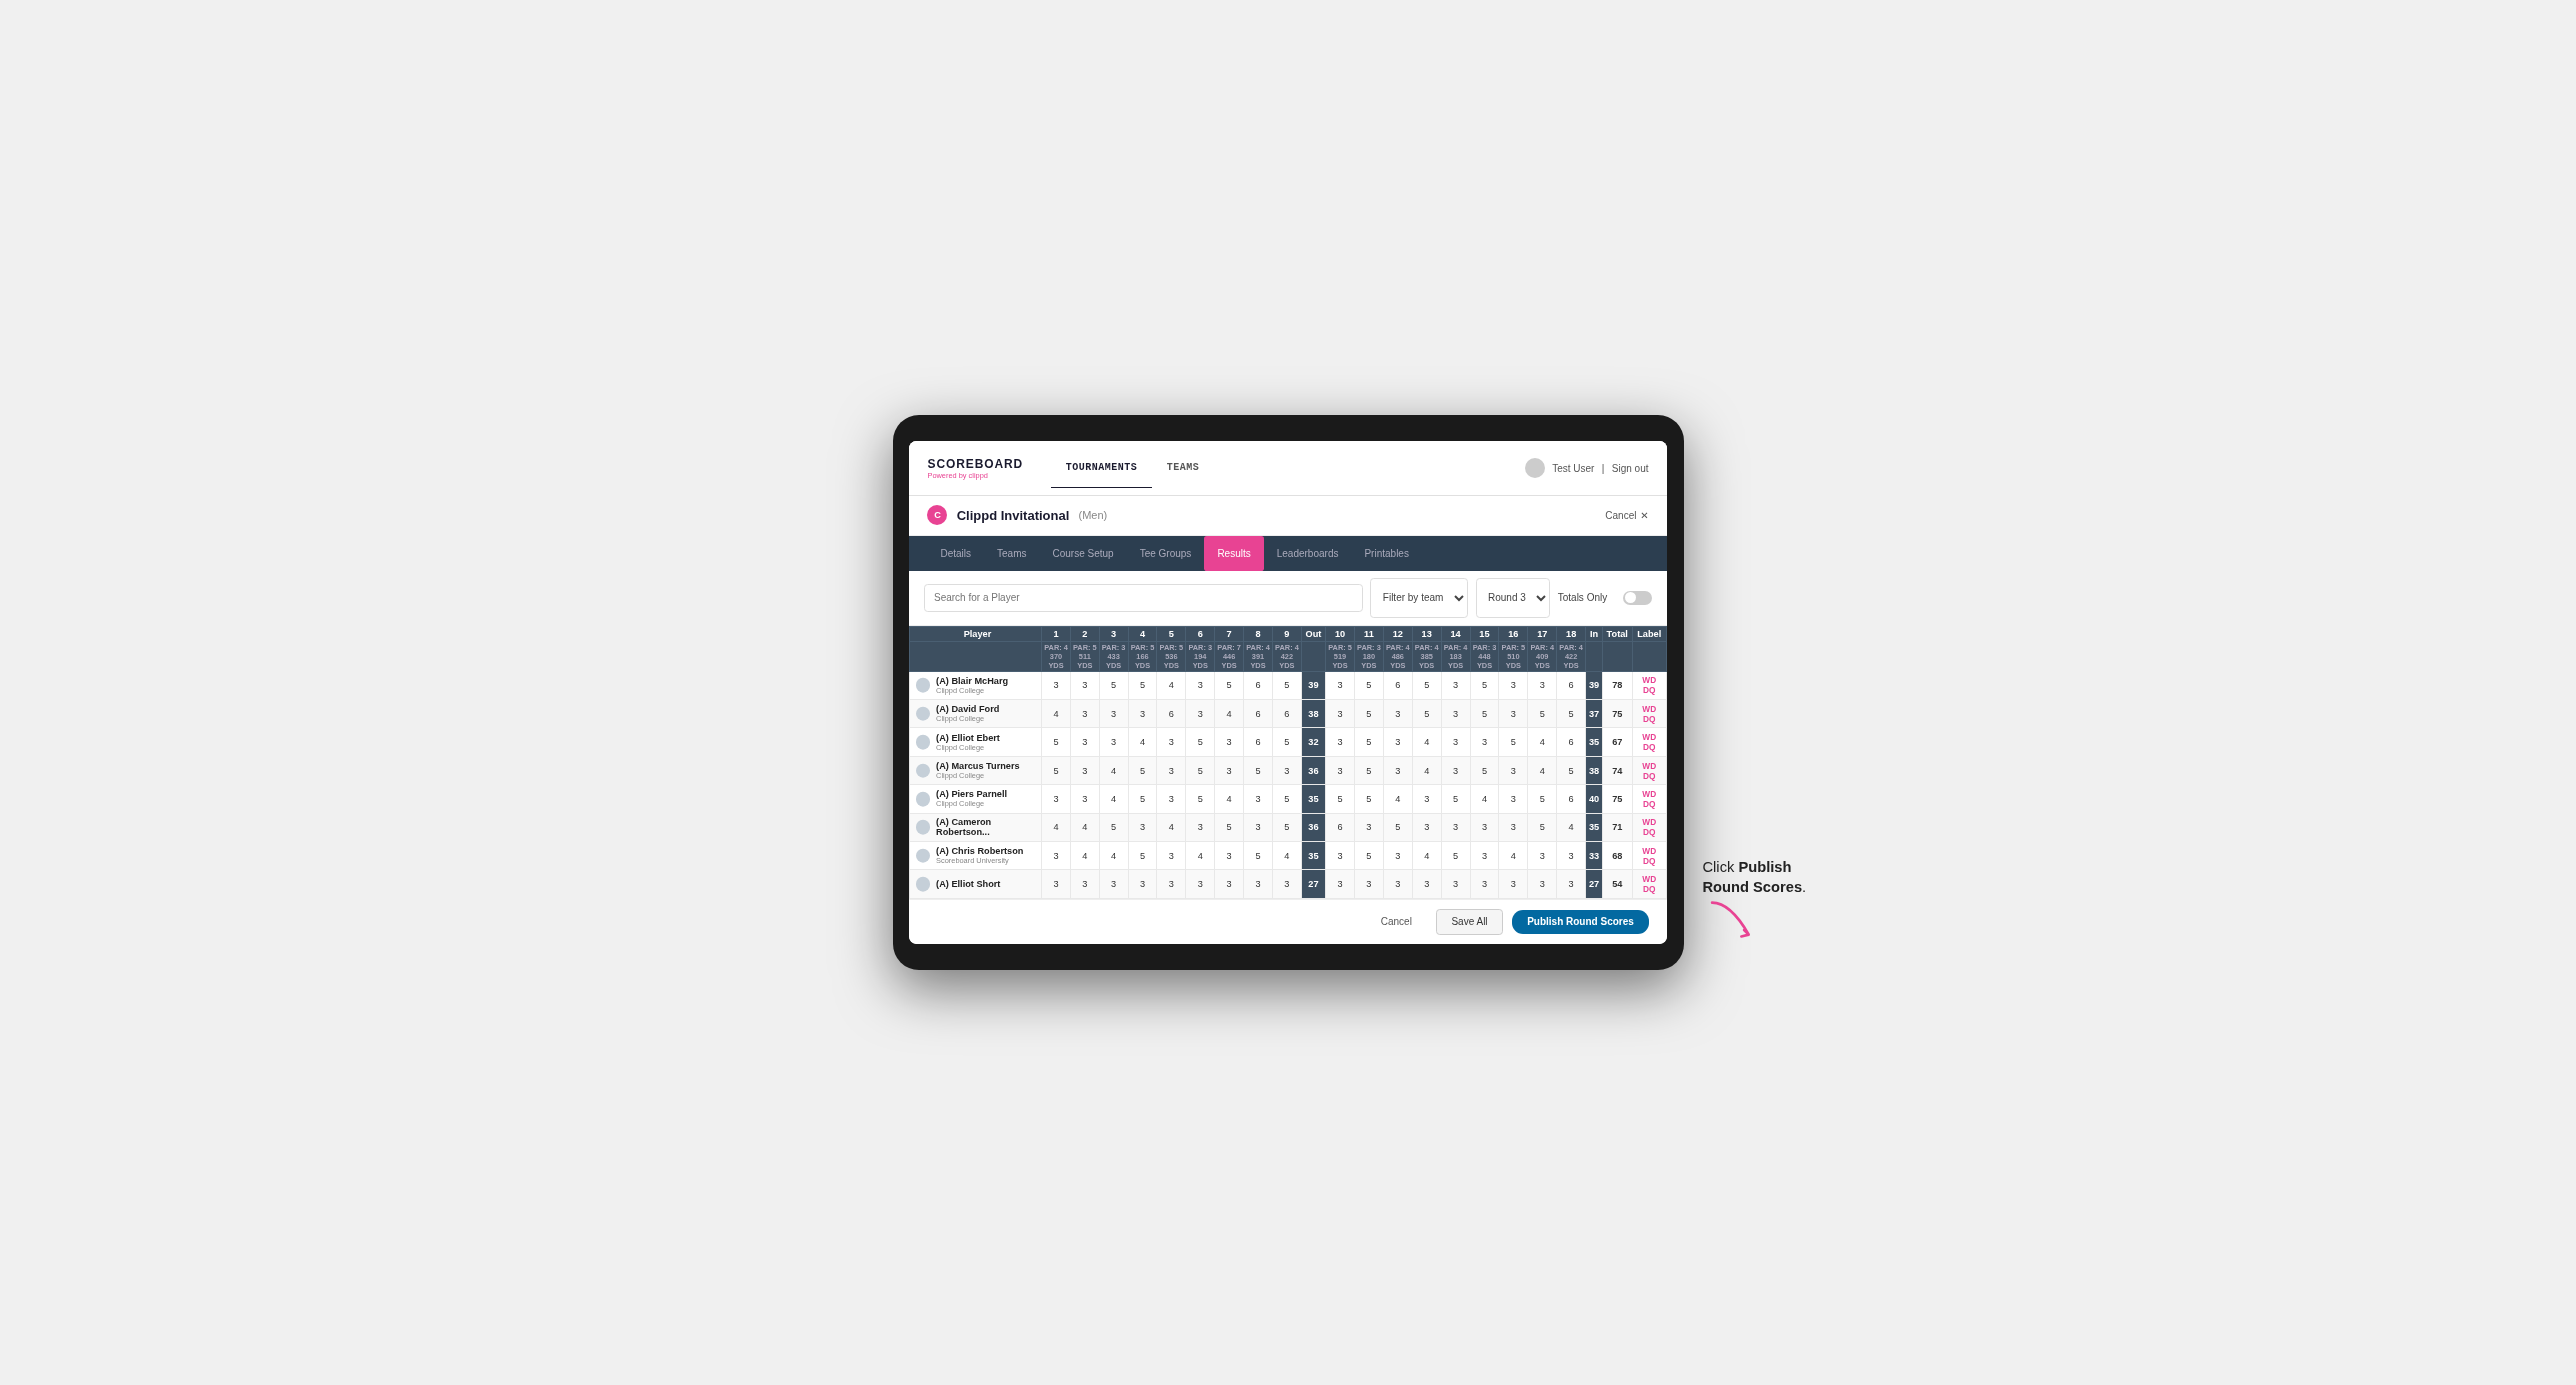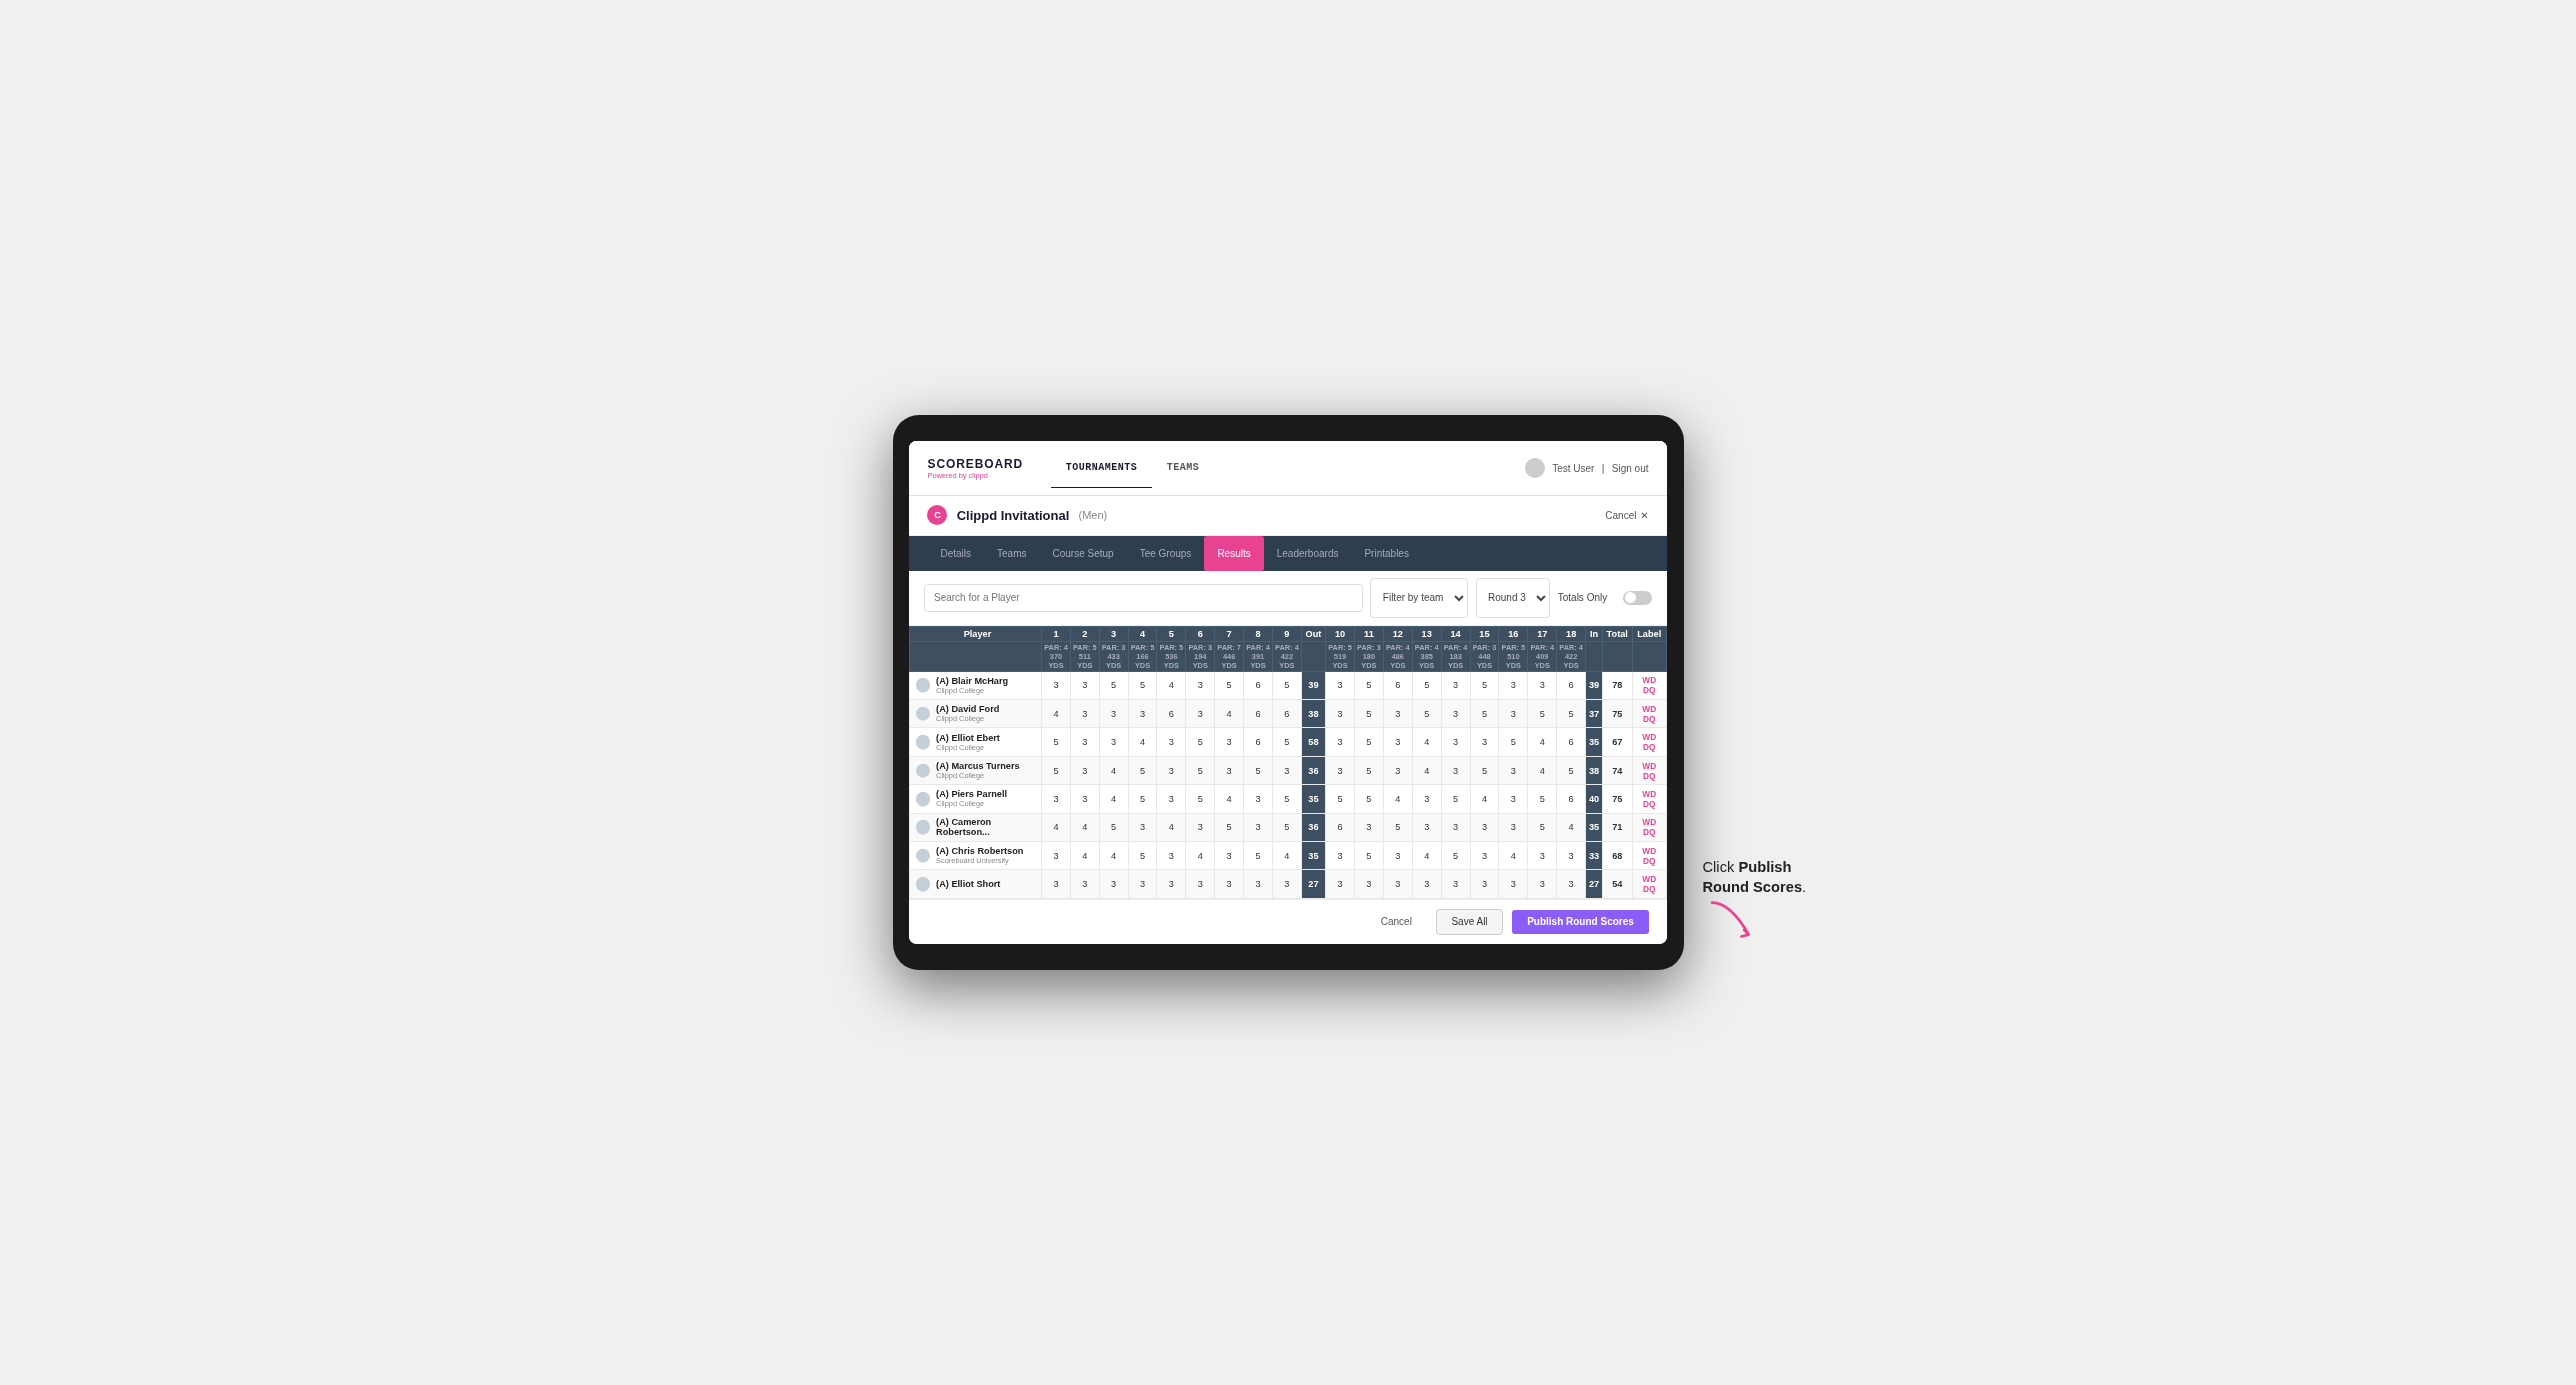--- a/index.html
+++ b/index.html
@@ -310,24 +310,24 @@
       font-size: 10px;
       border: 0.9px solid #ccc;
       background: #f5f5f5;
       color: #333;
       border-radius: 3.7px;
       cursor: pointer;
     }
     .btn-publish {
       padding: 6.4px 14.7px;
       font-size: 10px;
-      background: #8b5cf6;
+      background: #0369a1;
       color: white;
       border: none;
-      border-radius: 3px;
+      border-radius: 11px;
       cursor: pointer;
       font-weight: 600;
     }
     .outer-container {
       position: relative;
       display: inline-block;
     }
     .annotation-wrapper {
       position: absolute;
       right: -221px;
@@ -580,21 +580,21 @@
                 </td>
                 <td>5</td>
                 <td>3</td>
                 <td>3</td>
                 <td>4</td>
                 <td>3</td>
                 <td>5</td>
                 <td>3</td>
                 <td>6</td>
                 <td>5</td>
-                <td class="out-in-col">58</td>
+                <td class="out-in-col">32</td>
                 <td>3</td>
                 <td>5</td>
                 <td>3</td>
                 <td>4</td>
                 <td>3</td>
                 <td>3</td>
                 <td>5</td>
                 <td>4</td>
                 <td>6</td>
                 <td class="out-in-col">35</td>

